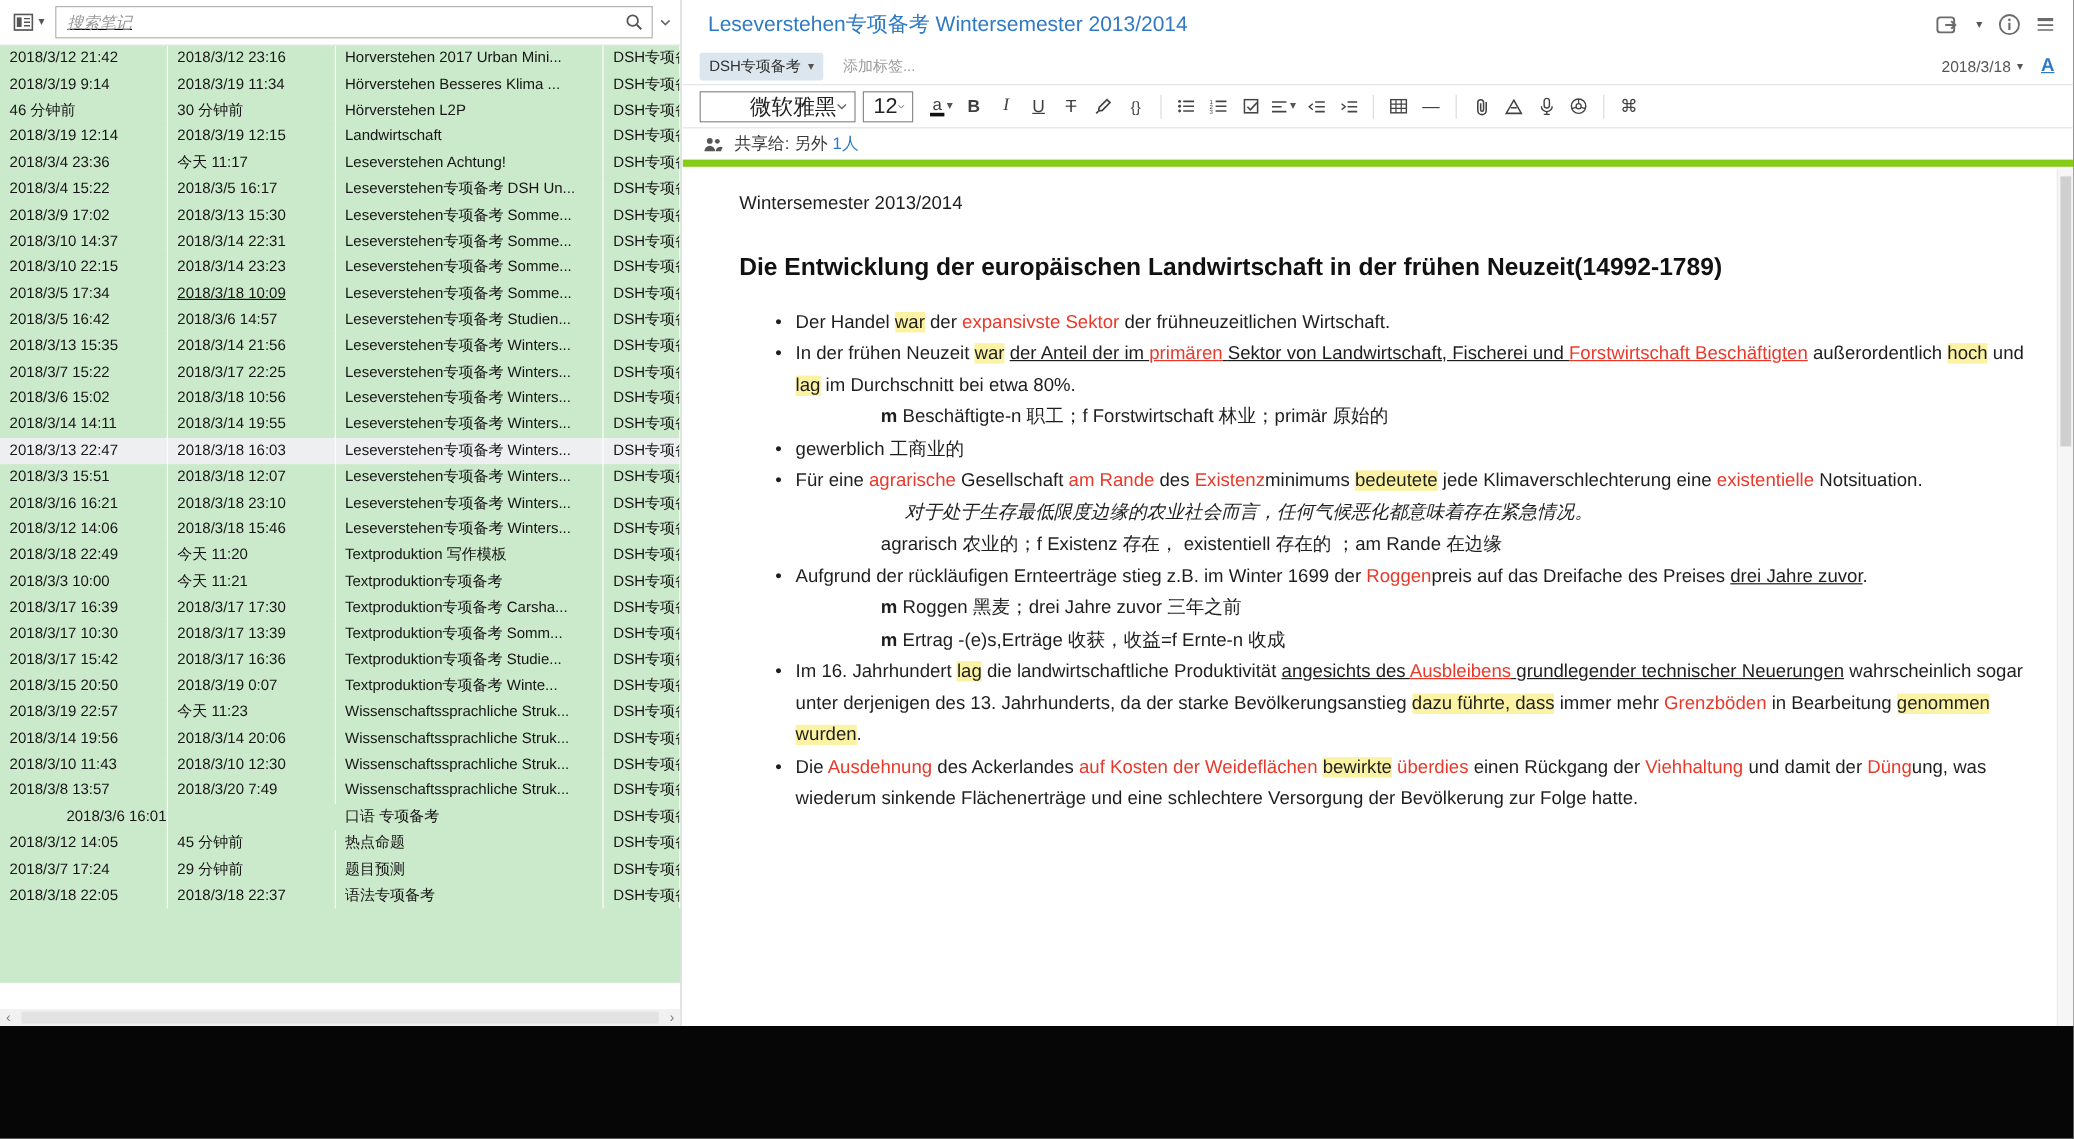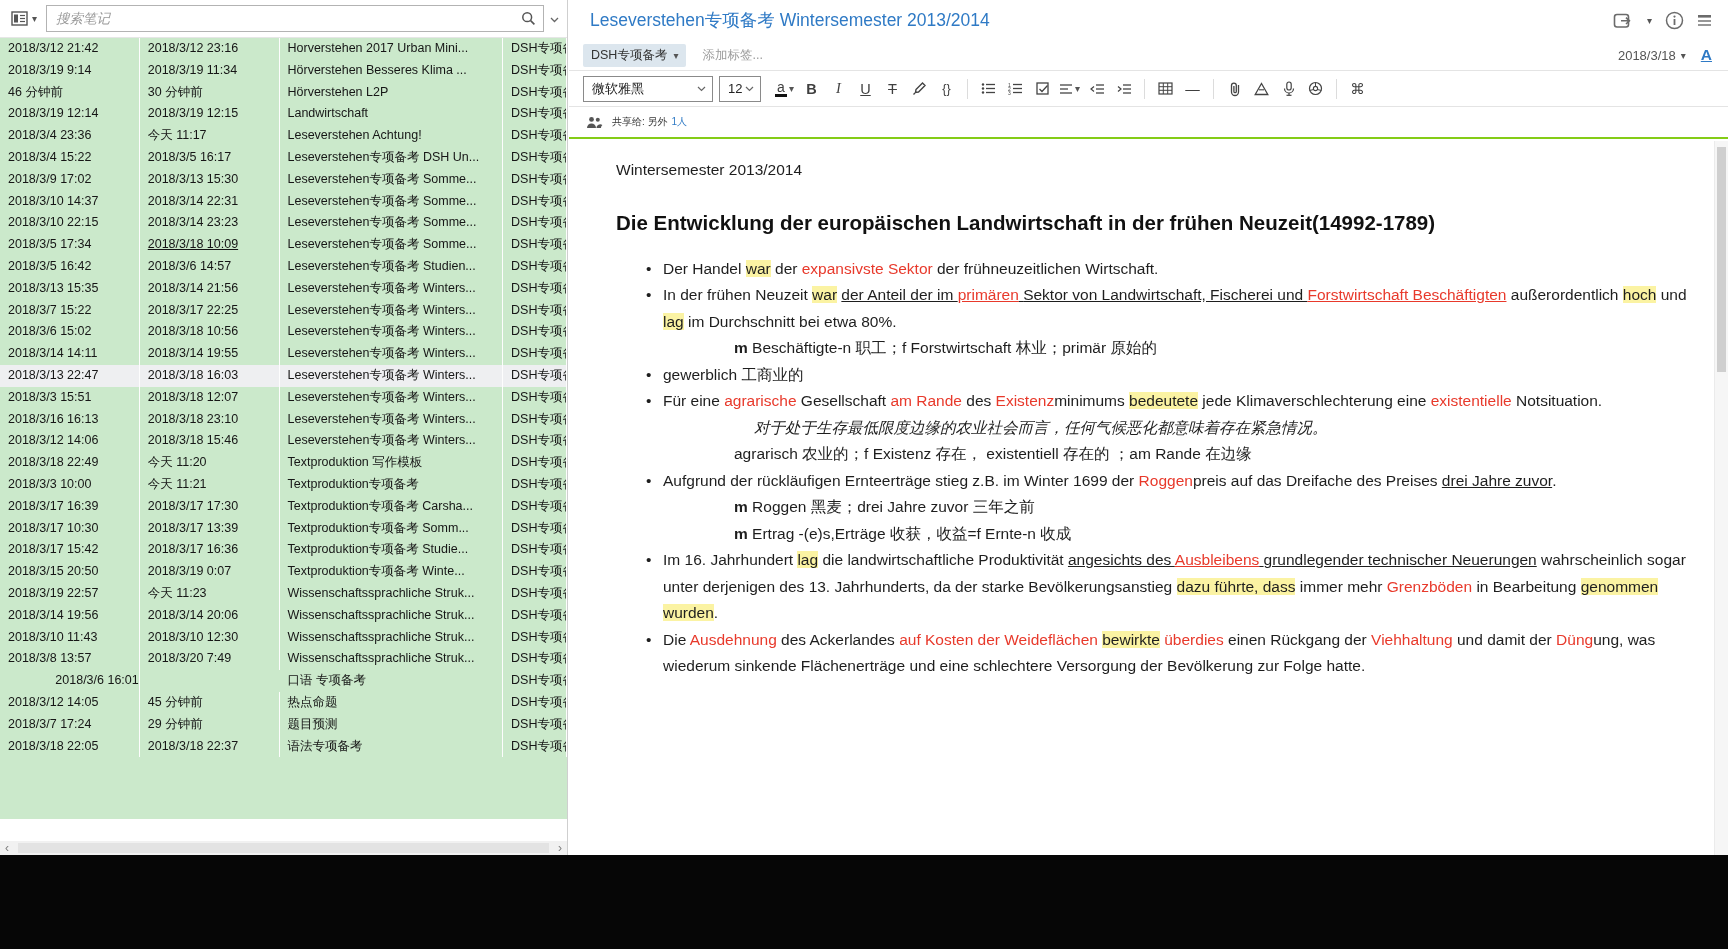--- a/index.html
+++ b/index.html
@@ -4,21 +4,21 @@
 <style>
   html,body{margin:0;padding:0;background:#000;}
   .screen{position:relative;width:1728px;height:949px;background:#fff;overflow:hidden;
           font-family:"Liberation Sans","DejaVu Sans",sans-serif;-webkit-font-smoothing:antialiased;}
   .black-strip{position:absolute;left:0;top:855px;width:1728px;height:94px;background:#060606;}
 
   
   .left-panel{position:absolute;left:0;top:0;width:568px;height:855px;background:#fff;border-right:1px solid #cfcfcf;box-sizing:border-box;}
   .search-row{height:38px;display:flex;align-items:center;padding:0 3px 0 6px;border-bottom:1px solid #e6e6e6;box-sizing:border-box;}
   .view-btn{display:flex;align-items:center;gap:4px;padding:4px 5px;color:#555;cursor:pointer;}
-  .search-box{flex:1;height:27px;border:1px solid #b3b3b3;display:flex;align-items:center;margin-left:4px;background:#fff;box-sizing:border-box;}
+  .search-box{flex:1;height:27px;border:1px solid #b3b3b3;display:flex;align-items:center;margin-left:4px;background:#fff;box-sizing:border-box;text-decoration:underline;}
   .search-box input{flex:1;border:none;outline:none;font-size:13.5px;padding:0 9px;font-family:inherit;color:#333;background:transparent;}
   .search-box input::placeholder{font-style:italic;color:#999;}
   .mag{padding:0 7px;color:#555;display:flex;align-items:center;}
   .search-dd{width:20px;text-align:center;color:#666;font-size:11px;cursor:pointer;}
 
   .table-header{display:flex;height:22px;line-height:21px;font-size:12.5px;color:#3d3d3d;background:#fff;border-bottom:1px solid #dcdcdc;box-sizing:border-box;}
   .th{position:relative;padding-left:8px;border-right:1px solid #ececec;box-sizing:border-box;white-space:nowrap;overflow:hidden;cursor:pointer;}
   .sort-caret{position:absolute;top:-3px;left:47%;color:#888;font-size:11px;}
   .tbody{height:781px;background:#cbe9cb;overflow:hidden;}
   .lrow{display:flex;height:21.8px;line-height:21.5px;font-size:12.5px;color:#161616;background:#cbe9cb;cursor:pointer;}
@@ -35,29 +35,29 @@
   .caret{font-size:10px;color:#555;}
 
   .tag-row{height:30px;display:flex;align-items:center;padding:0 16px 0 14px;font-size:12.5px;}
   .tag-pill{background:#dce6ee;color:#333;padding:3px 8px;border-radius:2px;display:flex;gap:6px;align-items:center;cursor:pointer;}
   .add-tag{color:#9b9b9b;margin-left:16px;cursor:text;}
   .spacer{flex:1;}
   .note-date{color:#555;display:flex;align-items:center;gap:5px;font-size:13px;cursor:pointer;}
   .a-btn{color:#2f7ac5;font-weight:bold;font-size:15.5px;text-decoration:underline;margin-left:15px;cursor:pointer;}
 
   .toolbar{height:37px;border-top:1px solid #e4e4e4;border-bottom:1px solid #e4e4e4;display:flex;align-items:center;padding-left:14px;color:#444;box-sizing:border-box;}
-  .sel{border:1px solid #8a8a8a;height:26px;display:flex;align-items:center;justify-content:space-between;padding:0 6px 0 8px;font-size:13px;margin-right:6px;background:#fff;color:#222;cursor:pointer;box-sizing:border-box;}
+  .sel{border:1px solid #8a8a8a;height:26px;display:flex;align-items:center;justify-content:flex-end;padding:0 6px 0 8px;font-size:18px;margin-right:6px;background:#fff;color:#222;cursor:pointer;box-sizing:border-box;}
   .sel-font{width:130px;} .sel-size{width:42px;}
   .tb{min-width:27px;height:26px;display:flex;align-items:center;justify-content:center;font-size:14.5px;color:#3f3f3f;cursor:pointer;gap:2px;}
   .tb svg{display:block;}
   .tb-div{width:1px;height:20px;background:#dcdcdc;margin:0 7px;}
   .color-a{font-size:14px;border-bottom:3px solid #111;line-height:13px;padding:0 2px;}
   .strike-t{text-decoration:line-through;}
 
-  .share-row{height:32px;display:flex;align-items:center;gap:9px;padding-left:17px;font-size:10px;color:#3a3a3a;border-bottom:2px solid #84cc16;box-sizing:border-box;}
+  .share-row{height:32px;display:flex;align-items:center;gap:9px;padding-left:17px;font-size:14px;color:#3a3a3a;border-bottom:6px solid #84cc16;box-sizing:border-box;}
   .share-link{color:#2f7ac5;cursor:pointer;}
 
   .note-body{position:absolute;top:140px;left:0;right:14px;bottom:0;overflow:hidden;padding:17px 26px 0 47px;
              font-size:15.5px;line-height:26.5px;color:#1e1e1e;cursor:text;box-sizing:border-box;}
   .c-h1{font-size:20.5px;font-weight:bold;line-height:31px;margin:23px 0 18px;color:#111;}
   .c-li{position:relative;padding-left:47px;}
   .c-li::before{content:"\2022";position:absolute;left:30px;top:0;}
   .c-def{padding-left:118px;}
   .c-defi{padding-left:138px;}
   .c-defh{text-indent:118px;}
@@ -201,21 +201,21 @@
           <div class="td" style="width: 224px;">Leseverstehen专项备考 Winters...</div>
           <div class="td" style="width: 64px;">DSH专项备考</div>
         </div>
         <div class="lrow">
           <div class="td" style="width: 140px;">2018/3/3 15:51</div>
           <div class="td" style="width: 140px;">2018/3/18 12:07</div>
           <div class="td" style="width: 224px;">Leseverstehen专项备考 Winters...</div>
           <div class="td" style="width: 64px;">DSH专项备考</div>
         </div>
         <div class="lrow">
-          <div class="td" style="width: 140px;">2018/3/16 16:13</div>
+          <div class="td" style="width: 140px;">2018/3/16 16:21</div>
           <div class="td" style="width: 140px;">2018/3/18 23:10</div>
           <div class="td" style="width: 224px;">Leseverstehen专项备考 Winters...</div>
           <div class="td" style="width: 64px;">DSH专项备考</div>
         </div>
         <div class="lrow">
           <div class="td" style="width: 140px;">2018/3/12 14:06</div>
           <div class="td" style="width: 140px;">2018/3/18 15:46</div>
           <div class="td" style="width: 224px;">Leseverstehen专项备考 Winters...</div>
           <div class="td" style="width: 64px;">DSH专项备考</div>
         </div>

